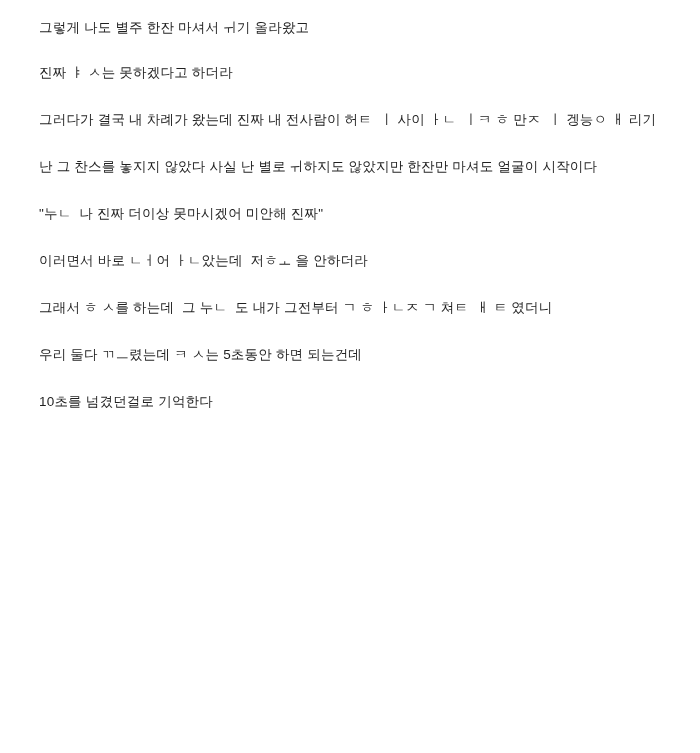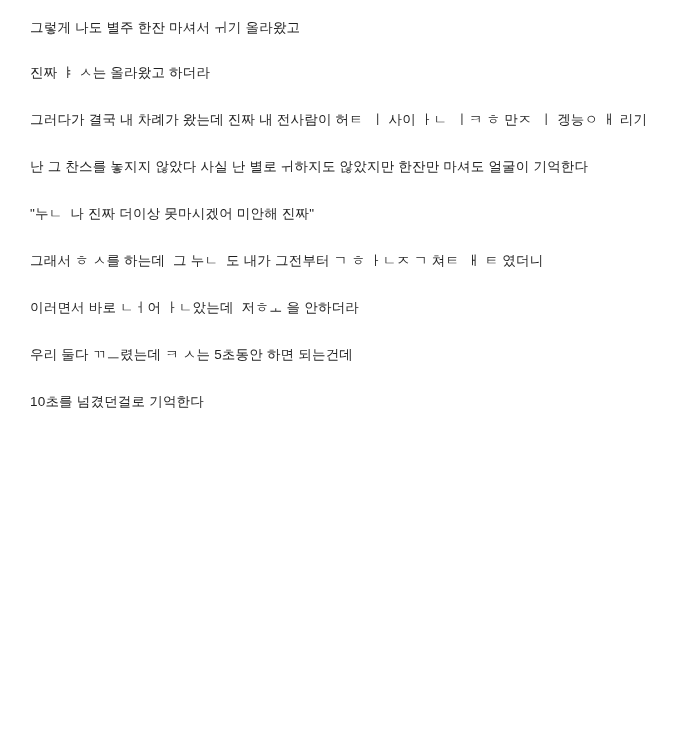--- a/index.html
+++ b/index.html
@@ -16,39 +16,39 @@
   }
   .doc {
     width: 700px;
     padding: 0;
     box-sizing: border-box;
   }
   .para {
     font-size: 13.5px;
     line-height: 1.35;
     color: #1f1f1f;
-    padding: 0 28px 0 30px;
+    padding: 0 28px 0 39px;
     margin: 0;
     height: 47px;
     display: flex;
     align-items: center;
     white-space: pre-wrap;
     letter-spacing: 0.2px;
   }
   .para.first {
     height: 44px;
     padding-top: 6px;
   }
 </style>
 </head>
 <body>
 
 <div class="doc">
   <p class="para first">그렇게 나도 별주 한잔 마셔서 ㅟ기 올라왔고</p>
-  <p class="para">진짜 ㅑ ㅅ는 올라왔고 하더라</p>
+  <p class="para">진짜 ㅑ ㅅ는 못하겠다고 하더라</p>
   <p class="para">그러다가 결국 내 차례가 왔는데 진짜 내 전사람이 허ㅌ  ㅣ 사이 ㅏㄴ  ㅣㅋ ㅎ 만ㅈ  ㅣ 겡능ㅇ ㅐ 리기</p>
-  <p class="para">난 그 찬스를 놓지지 않았다 사실 난 별로 ㅟ하지도 않았지만 한잔만 마셔도 얼굴이 기억한다</p>
+  <p class="para">난 그 찬스를 놓지지 않았다 사실 난 별로 ㅟ하지도 않았지만 한잔만 마셔도 얼굴이 시작이다</p>
   <p class="para">"누ㄴ  나 진짜 더이상 못마시겠어 미안해 진짜"</p>
+  <p class="para">이러면서 바로 ㄴㅓ어 ㅏㄴ았는데  저ㅎㅗ 을 안하더라</p>
   <p class="para">그래서 ㅎ ㅅ를 하는데  그 누ㄴ  도 내가 그전부터 ㄱ ㅎ ㅏㄴㅈ ㄱ 쳐ㅌ  ㅐ ㅌ 였더니</p>
-  <p class="para">이러면서 바로 ㄴㅓ어 ㅏㄴ았는데  저ㅎㅗ 을 안하더라</p>
   <p class="para">우리 둘다 ㄲㅡ렸는데 ㅋ ㅅ는 5초동안 하면 되는건데</p>
   <p class="para">10초를 넘겼던걸로 기억한다</p>
 </div>
 
 </body></html>

